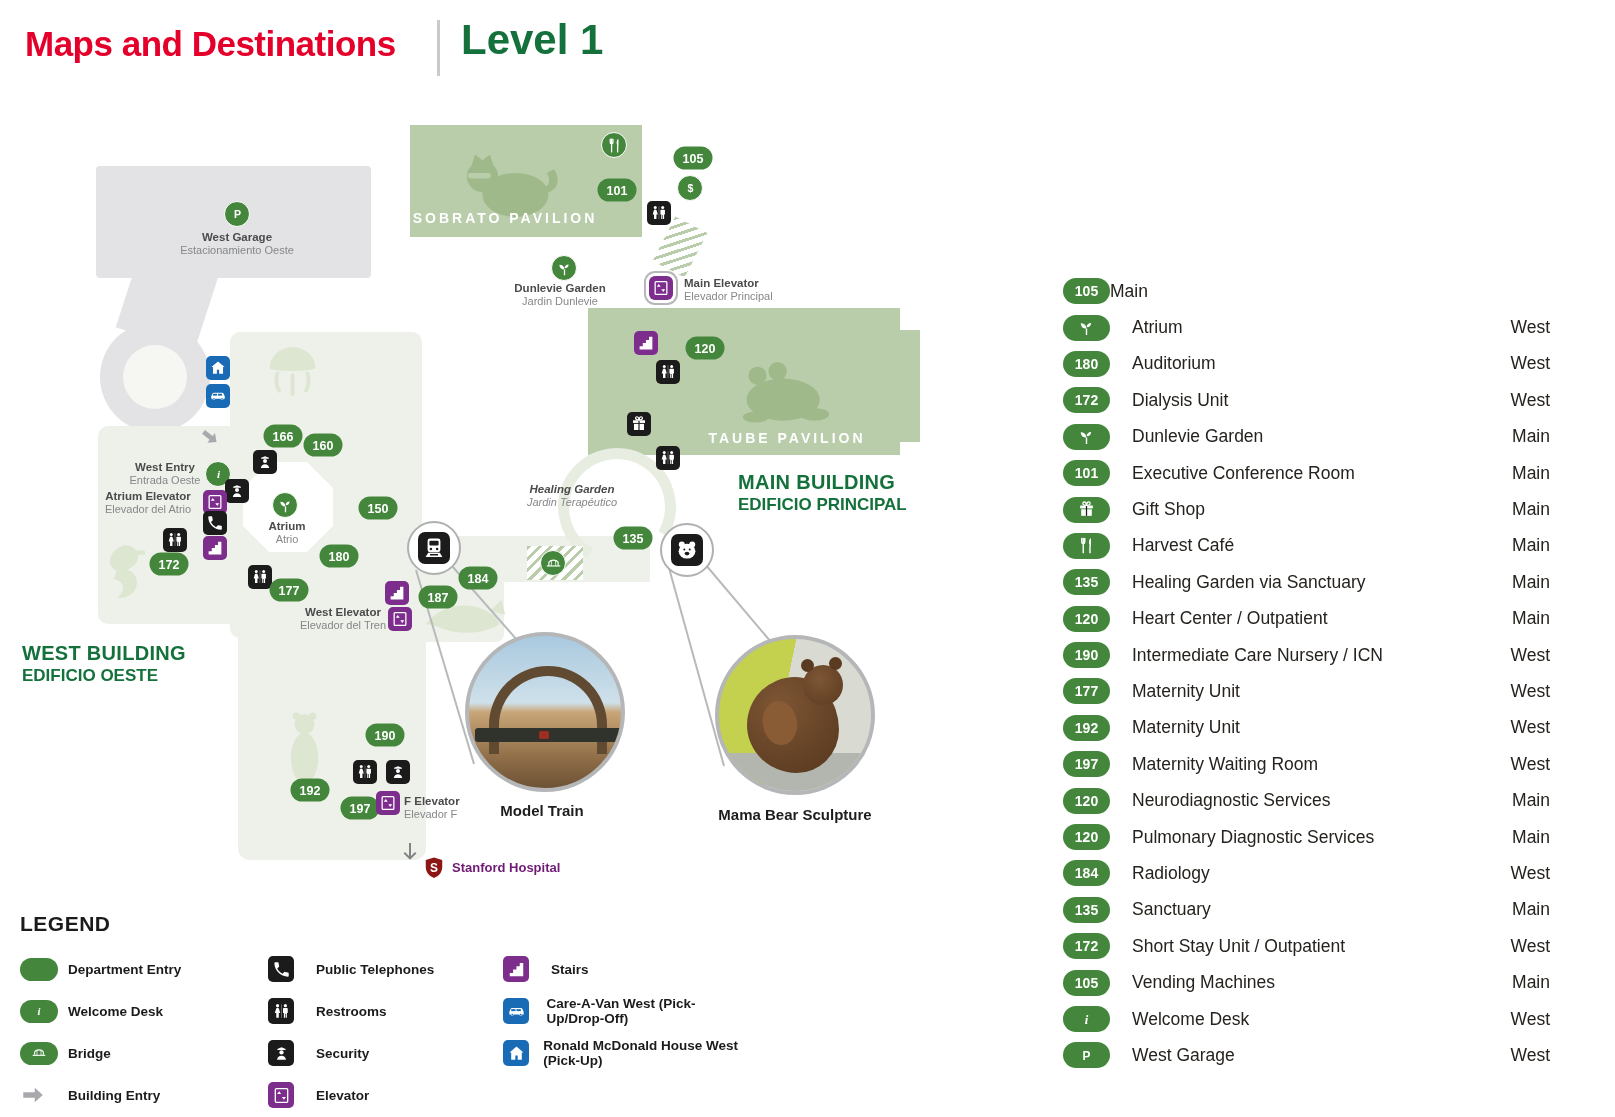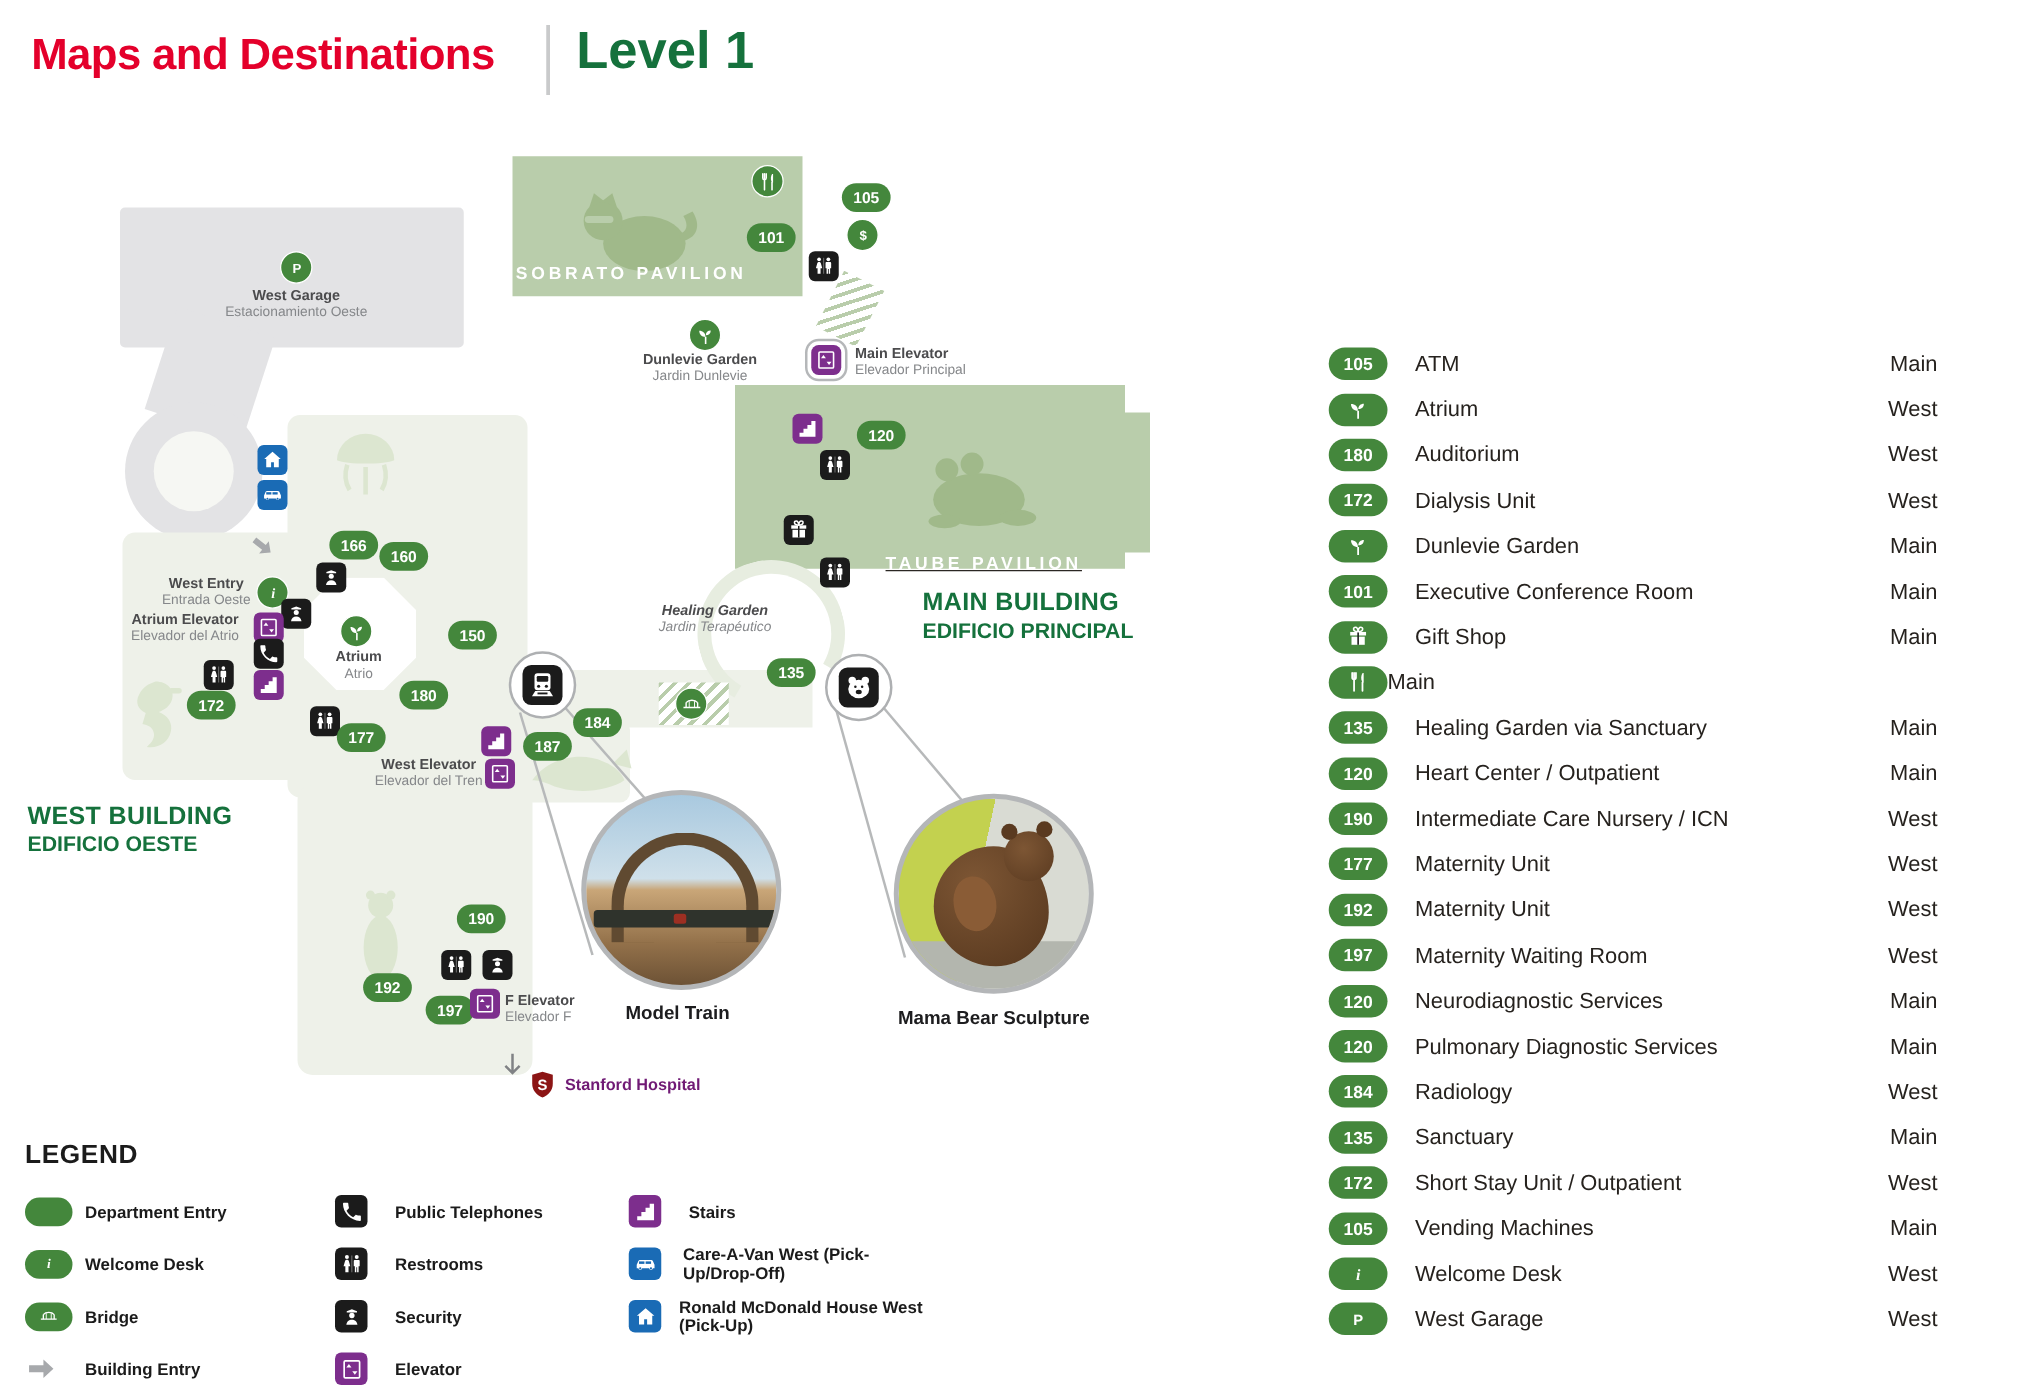--- a/index.html
+++ b/index.html
@@ -500,21 +500,21 @@
         <span class="tb">MAIN BUILDING</span>
         <span class="ts">EDIFICIO PRINCIPAL</span>
       </div>
       <div class="mtext building" style="left: 22px; top: 641px;">
         <span class="tb">WEST BUILDING</span>
         <span class="ts">EDIFICIO OESTE</span>
       </div>
       <div class="mtext c pavilion" style="left: 505px; top: 212px;">
         <span class="tb">SOBRATO PAVILION</span>
       </div>
-      <div class="mtext c pavilion" style="left: 787px; top: 444px; text-decoration: underline;">
+      <div class="mtext c pavilion" style="left: 787px; top: 432px;">
         <span class="tb">TAUBE PAVILION</span>
       </div>
       <div class="mtext c caption" style="left: 542px; top: 804px;">
         <span class="tb">Model Train</span>
       </div>
       <div class="mtext c caption" style="left: 795px; top: 808px;">
         <span class="tb">Mama Bear Sculpture</span>
       </div>
       <div class="mtext stan" style="left: 452px; top: 861px;">
         <span class="tb">Stanford Hospital</span>
@@ -670,21 +670,20 @@
             </div>
             <div class="lg-label">Ronald McDonald House West (Pick-Up)</div>
           </div>
         </div>
       </div>
   </div>
 
   <div class="dir" id="directory">
       <div class="dir-row">
         <div class="dir-icon">105</div>
-        <div class="dir-name">ATM</div>
         <div class="dir-loc">Main</div>
       </div>
       <div class="dir-row">
         <div class="dir-icon">
           <svg xmlns="http://www.w3.org/2000/svg" viewBox="0 0 24 24" width="19" height="19">
             <path d="M12 21.5v-8.2" stroke="#fff" stroke-width="1.8" fill="none"></path>
             <g fill="#fff">
               <path d="M11.8 13.5C11.8 9.3 9 6.6 4.8 6.6c0 4.3 2.8 6.9 7 6.9z"></path>
               <path d="M12.2 11.7c0-3.4 2.2-5.5 5.6-5.5 0 3.4-2.2 5.5-5.6 5.5z"></path>
             </g>
@@ -739,20 +738,21 @@
         <div class="dir-icon">
           <svg xmlns="http://www.w3.org/2000/svg" viewBox="0 0 24 24" width="19" height="19">
             <g fill="none" stroke="#fff" stroke-width="1.8" stroke-linecap="round">
               <path d="M6 3v4.6a1.9 1.9 0 0 0 3.8 0V3"></path>
               <path d="M7.9 3v18"></path>
               <path d="M16.4 12.6V21"></path>
             </g>
             <path fill="#fff" d="M16.5 3c-1.6 2.1-1.9 6.3-.5 8.8l.4.8h1.2V3z"></path>
           </svg>
         </div>
+        <div class="dir-name">Harvest Café</div>
         <div class="dir-loc">Main</div>
       </div>
       <div class="dir-row">
         <div class="dir-icon">135</div>
         <div class="dir-name">Healing Garden via Sanctuary</div>
         <div class="dir-loc">Main</div>
       </div>
       <div class="dir-row">
         <div class="dir-icon">120</div>
         <div class="dir-name">Heart Center / Outpatient</div>

